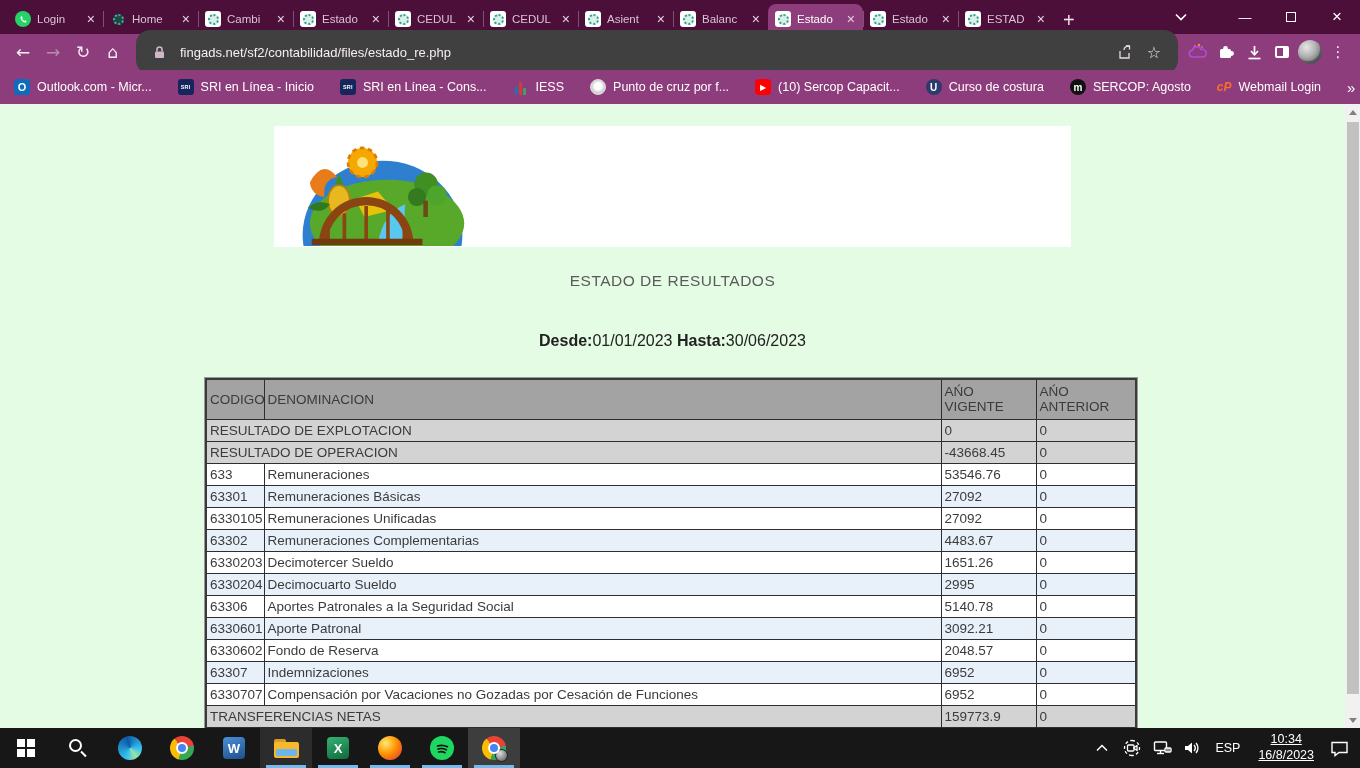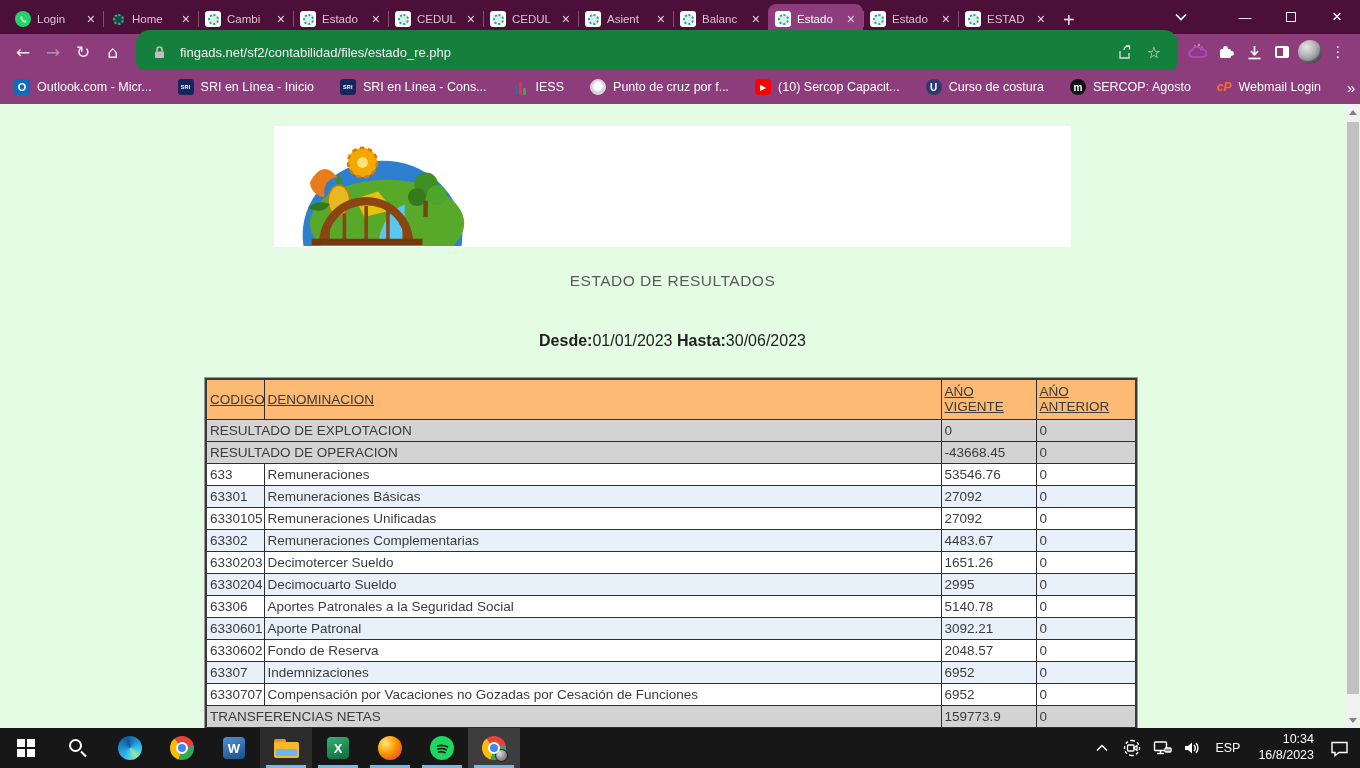--- a/index.html
+++ b/index.html
@@ -28,21 +28,21 @@
   .wc svg { stroke:#fff; }
   .wc-min { font-size:13px; }
   .wc-max span { width:10px; height:10px; border:1.2px solid #fff; display:block; }
   .wc-close { font-size:17px; }
   .tab-search { margin-right:18px; }
 
   
   .toolbar { position:absolute; top:34px; left:0; width:1360px; height:36px; background:#8d3d7b; display:flex; align-items:center; padding:0 8px; }
   .navbtn { width:30px; height:30px; display:flex; align-items:center; justify-content:center; color:#f4ebf3; font-size:17px; font-family:"DejaVu Sans",sans-serif; flex:none; }
   .navbtn.dim { color:#b98cae; }
-  .omnibox { flex:1; height:44px; margin:0 6px 0 8px; background:#15803d; border-radius:14px; display:flex; align-items:center; padding:0 10px; }
+  .omnibox { flex:1; height:44px; margin:0 6px 0 8px; background:#404040; border-radius:14px; display:flex; align-items:center; padding:0 10px; }
   .omni-url { color:#f6eef4; font-size:13px; margin-left:8px; flex:1; white-space:nowrap; overflow:hidden; }
   .omni-ic { display:flex; align-items:center; justify-content:center; width:26px; height:26px; flex:none; }
   .right-ics { display:flex; align-items:center; flex:none; }
   .tb-ic { width:28px; height:28px; display:flex; align-items:center; justify-content:center; color:#f4ebf3; flex:none; }
   .star-g { font-size:16px; font-family:"DejaVu Sans",sans-serif; color:#ead9e6; }
   .dots-g { font-size:15px; font-family:"DejaVu Sans",sans-serif; }
   .avatar { width:24px; height:24px; border-radius:50%; background:radial-gradient(circle at 35% 30%, #e6e6e6 0%, #b3b3b3 40%, #6f6f6f 75%, #4a4a4a 100%); box-shadow:inset -2px -3px 0 rgba(40,40,60,.45); }
   .sq-panel { width:14px; height:12px; border:2px solid #fff; border-radius:2px; position:relative; }
   .sq-panel::after { content:""; position:absolute; right:0; top:0; width:4px; height:100%; background:#fff; }
 
@@ -69,21 +69,21 @@
   .brand-main { font-size:47px; font-weight:bold; letter-spacing:1px; background:linear-gradient(100deg,#e8442a 20%,#f0822a 55%,#e8442a 90%); -webkit-background-clip:text; background-clip:text; color:transparent; line-height:1.05; }
   .brand-gad { position:absolute; top:16px; right:52px; color:#17682b; font-size:17px; font-weight:bold; letter-spacing:.5px; }
   .brand-tag { margin-top:6px; font-family:"DejaVu Serif","Liberation Serif",serif; font-style:italic; font-weight:bold; font-size:21px; color:#b8860b; }
   .pg-title { position:absolute; top:168px; left:0; width:1345px; text-align:center; color:#5a5a5a; font-size:15.5px; letter-spacing:.5px; }
   .pg-period { position:absolute; top:228px; left:0; width:1345px; text-align:center; color:#222; font-size:16px; }
   .pg-period b { font-weight:bold; }
 
   
   .rtable { position:absolute; left:205px; top:274px; border-collapse:collapse; table-layout:fixed; width:930px; background:#fff; border:2px solid #3a3a3a; outline:1px solid #999; font-size:13.5px; color:#3b3b3b; }
   .rtable th, .rtable td { border:1px solid #2e2e2e; padding:1px 3px; overflow:hidden; white-space:nowrap; font-weight:normal; text-align:left; }
-  .rtable thead th { background:#fdba74; height:40px; vertical-align:middle;text-decoration:underline; }
+  .rtable thead th { background:#a3a3a3; height:40px; vertical-align:middle; }
   .rtable td { height:22px; }
   .r-sec td { background:#d3d3d3; }
   .r-alt td { background:#e8f0fa; }
   .num { text-align:right; }
 
   
   .scrollbar { position:absolute; right:0; top:0; width:15px; height:624px; background:#f1f1f1; }
   .sb-arrow { width:15px; height:16px; display:flex; align-items:center; justify-content:center; }
   .sb-tri-up { width:0; height:0; border-left:4px solid transparent; border-right:4px solid transparent; border-bottom:5px solid #808080; }
   .sb-tri-dn { width:0; height:0; border-left:4px solid transparent; border-right:4px solid transparent; border-top:5px solid #808080; position:absolute; bottom:5px; left:3.5px; }
@@ -106,21 +106,21 @@
   .excel { background:linear-gradient(160deg,#35b273,#0e6b3a); }
   .folder { width:25px; height:19px; position:relative; }
   .folder .back { position:absolute; top:0; left:0; width:12px; height:6px; background:#d79b28; border-radius:2px 2px 0 0; }
   .folder .body { position:absolute; top:3px; left:0; width:25px; height:16px; background:#f7b82a; border-radius:2px; }
   .folder .strip { position:absolute; top:10px; left:2px; width:21px; height:7px; background:#6cb6f0; border-radius:1.5px; }
   .fox { width:24px; height:24px; border-radius:50%; background:radial-gradient(circle at 32% 30%, #ffe066 5%, #ff9500 45%, #e8542c 80%, #b5305c 100%); }
   .spotify { width:24px; height:24px; border-radius:50%; background:#1ed760; display:flex; align-items:center; justify-content:center; }
   .tray { margin-left:auto; display:flex; align-items:center; gap:4px; padding-right:8px; color:#fff; }
   .tray-ic { width:26px; height:40px; display:flex; align-items:center; justify-content:center; }
   .tray-lang { font-size:12.5px; padding:0 6px; }
-  .tray-clock { text-align:right; font-size:12.5px; line-height:1.25; padding:0 8px; }
+  .tray-clock { text-align:center; font-size:12.5px; line-height:1.25; padding:0 8px;text-decoration:underline; }
   .search-ball { width:20px; height:20px; position:relative; }
   .search-ball i { position:absolute; top:1px; left:1px; width:13px; height:13px; border:2px solid #fff; border-radius:50%; }
   .search-ball u { position:absolute; width:7px; height:2px; background:#fff; bottom:3px; right:1px; transform:rotate(45deg); }
 </style>
 </head>
 <body>
 
 <div class="screen">
 
   <div class="tabbar">

